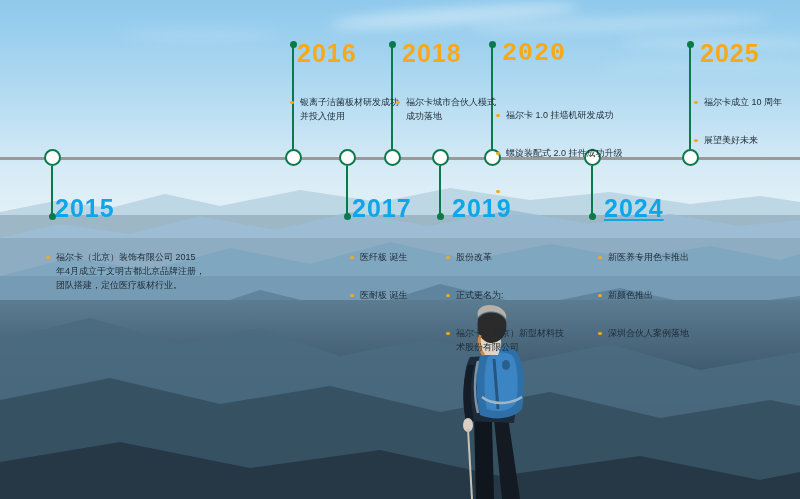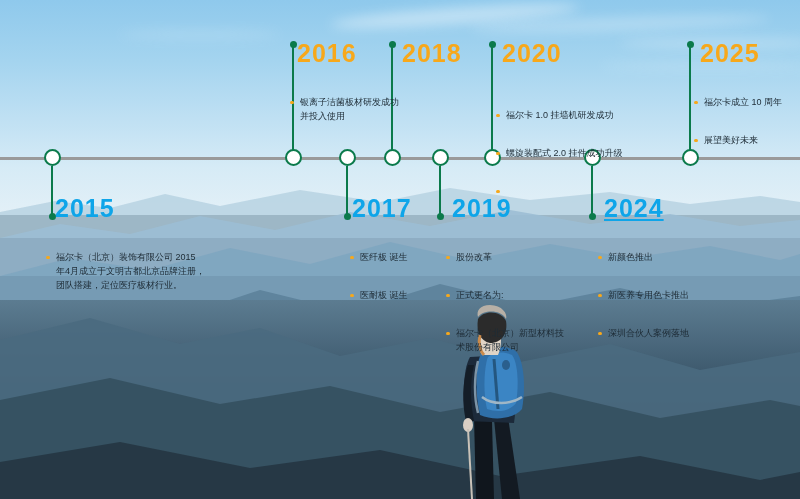--- a/index.html
+++ b/index.html
@@ -166,46 +166,47 @@
       <div class="item year below" style="left: 352px; top: 196px;">2017</div>
       <div class="item below-box" style="left: 350px; top: 226px; width: 110px;">
         <div class="bline wrap"><span class="dot"></span><span>医纤板 诞生</span></div>
         <div class="bline wrap"><span class="dot"></span><span>医耐板 诞生</span></div>
       </div>
       <div class="node" style="left: 392px;"></div>
       <div class="stem" style="left: 392px; top: 44px; height: 113px;"></div>
       <div class="stem-cap" style="left: 392px; top: 41px;"></div>
       <div class="item year" style="left: 402px; top: 41px;">2018</div>
       <div class="item below-box" style="left: 396px; top: 71px; width: 100px;">
+        <div class="bline wrap"><span class="dot"></span><span>福尔卡城市合伙人模式成功落地</span></div>
       </div>
       <div class="node" style="left: 440px;"></div>
       <div class="stem" style="left: 440px; top: 166px; height: 50px;"></div>
       <div class="stem-cap" style="left: 440px; top: 213px;"></div>
       <div class="item year below" style="left: 452px; top: 196px;">2019</div>
       <div class="item below-box" style="left: 446px; top: 226px; width: 120px;">
         <div class="bline wrap"><span class="dot"></span><span>股份改革</span></div>
         <div class="bline wrap"><span class="dot"></span><span>正式更名为:</span></div>
         <div class="bline wrap"><span class="dot"></span><span>福尔卡（北京）新型材料技术股份有限公司</span></div>
       </div>
       <div class="node" style="left: 492px;"></div>
       <div class="stem" style="left: 492px; top: 44px; height: 113px;"></div>
       <div class="stem-cap" style="left: 492px; top: 41px;"></div>
-      <div class="item year" style="left: 502px; top: 41px;">2020</div>
+      <div class="item year" style="left: 502px; top: 41px; font-family: Liberation Mono, monospace;">2020</div>
       <div class="item below-box" style="left: 496px; top: 84px; width: 180px;">
         <div class="bline wrap"><span class="dot"></span><span>福尔卡 1.0 挂墙机研发成功</span></div>
         <div class="bline wrap"><span class="dot"></span><span>螺旋装配式 2.0 挂件成功升级</span></div>
         <div class="bline wrap"><span class="dot"></span></div>
       </div>
       <div class="node" style="left: 592px;"></div>
       <div class="stem" style="left: 592px; top: 166px; height: 50px;"></div>
       <div class="stem-cap" style="left: 592px; top: 213px;"></div>
       <div class="item year below" style="left: 604px; top: 196px; text-decoration: underline;">2024</div>
       <div class="item below-box" style="left: 598px; top: 226px; width: 130px;">
+        <div class="bline wrap"><span class="dot"></span><span>新医养专用色卡推出</span></div>
         <div class="bline wrap"><span class="dot"></span><span>新颜色推出</span></div>
-        <div class="bline wrap"><span class="dot"></span><span>新医养专用色卡推出</span></div>
         <div class="bline wrap"><span class="dot"></span><span>深圳合伙人案例落地</span></div>
       </div>
       <div class="node" style="left: 690px;"></div>
       <div class="stem" style="left: 690px; top: 44px; height: 113px;"></div>
       <div class="stem-cap" style="left: 690px; top: 41px;"></div>
       <div class="item year" style="left: 700px; top: 41px;">2025</div>
       <div class="item below-box" style="left: 694px; top: 71px; width: 100px;">
         <div class="bline wrap"><span class="dot"></span><span>福尔卡成立 10 周年</span></div>
         <div class="bline wrap"><span class="dot"></span><span>展望美好未来</span></div>
       </div>

